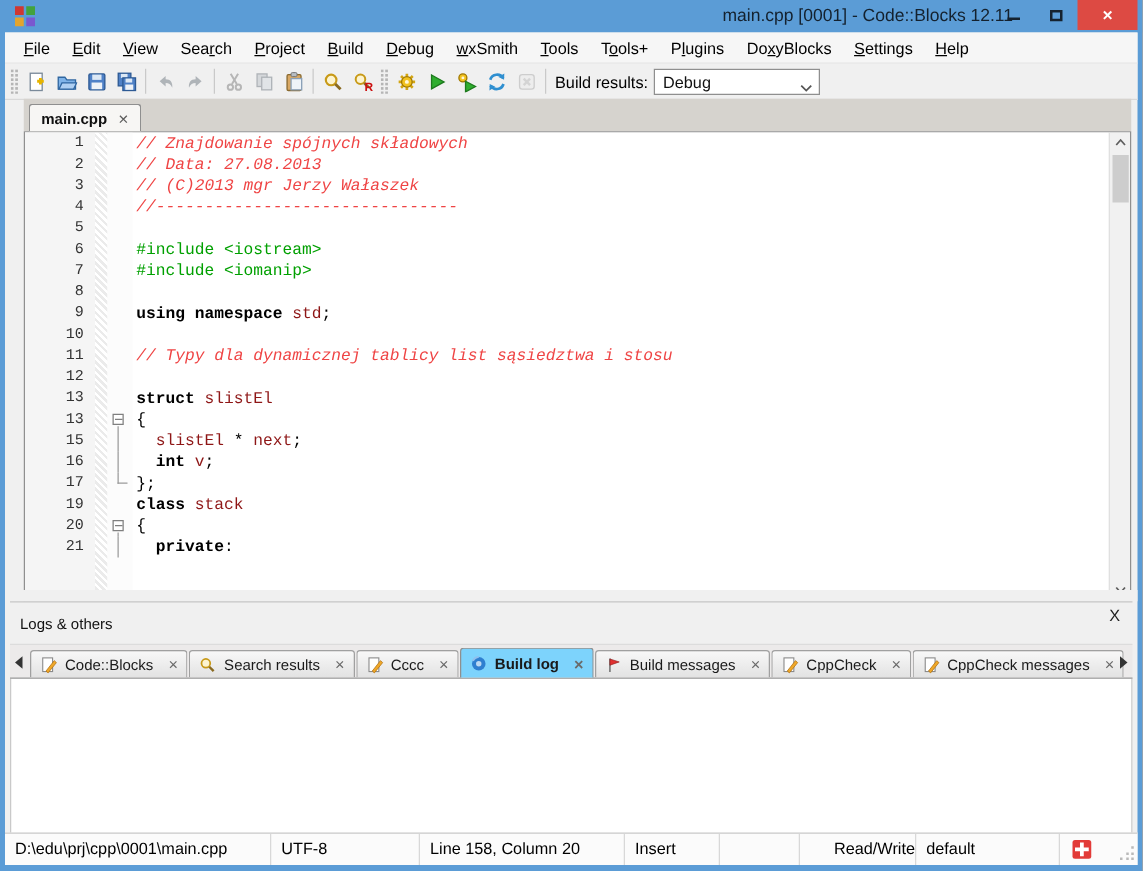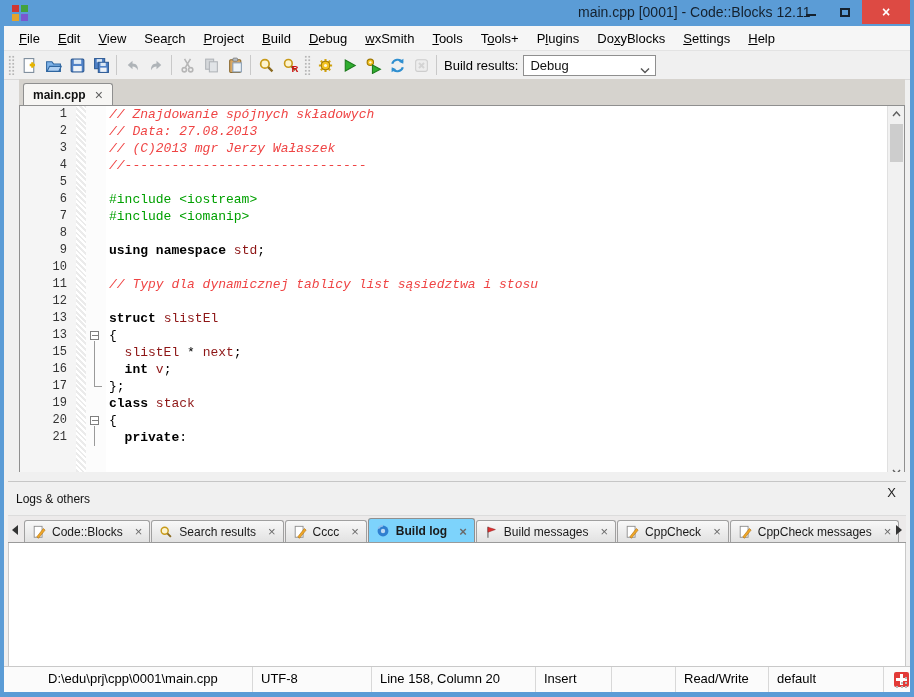--- a/index.html
+++ b/index.html
@@ -93,21 +93,21 @@
   .arrow-r { right:4px; border-left:6px solid #333; }
   .ltab { height:22px; display:flex; align-items:center; gap:6px; padding:0 7px; margin-right:1px;
     background:linear-gradient(#f8f8f8,#e2e2e2); border:1px solid #a0a0a0; border-bottom:none;
     border-radius:3px 3px 0 0; font-size:12px; white-space:nowrap; color:#1a1a1a; }
   .ltab .lclose { color:#6a6a6a; font-size:13px; margin-left:6px; }
   .ltab svg { width:14px; height:14px; }
   .ltab.active { height:25px; background:#7dd3fc; font-weight:bold; position:relative; z-index:2; margin-bottom:-1px; border-color:#8f8f8f; }
   .logcontent { height:133px; background:#fff; border-left:1px solid #c9c9c9; border-right:1px solid #c9c9c9; }
   
   .statusbar { position:absolute; left:0; top:640px; width:906px; height:26px; background:#fbfbfb;
-    border-top:1px solid #c9c9c9; display:flex; align-items:stretch; font-size:13px; color:#000;padding-left:36px; }
+    border-top:1px solid #c9c9c9; display:flex; align-items:stretch; font-size:13px; color:#000; }
   .sfield { padding-left:8px; line-height:24px; border-right:1px solid #d8d8d8; white-space:nowrap; overflow:hidden; }
   .sicon { position:relative; width:15px; height:15px; background:#e23b38; border-radius:2px; margin:5px 0 0 10px; }
   .sicon i { position:absolute; background:#fff; }
   .sicon .v { left:6px; top:2px; width:3px; height:11px; }
   .sicon .h { left:2px; top:6px; width:11px; height:3px; }
   .sgrip { position:absolute; right:2px; bottom:3px; width:12px; height:12px; }
   .sgrip b { position:absolute; width:2px; height:2px; background:#b9b9b9; }
 </style>
 </head>
 <body>
@@ -564,21 +564,21 @@
         </div>
       <div class="logcontent"></div>
     </div>
 
     <div class="statusbar" id="statusbar">
         <div class="sfield" style="width: 213px;">D:\edu\prj\cpp\0001\main.cpp</div>
         <div class="sfield" style="width: 119px;">UTF-8</div>
         <div class="sfield" style="width: 164px;">Line 158, Column 20</div>
         <div class="sfield" style="width: 76px;">Insert</div>
         <div class="sfield" style="width: 64px;"></div>
-        <div class="sfield" style="width: 93px;">Read/Write</div>
+        <div class="sfield" style="width: 93px; text-align: right;">Read/Write</div>
         <div class="sfield" style="width: 115px;">default</div>
         <span class="sicon">
           <i class="v"></i>
           <i class="h"></i>
         </span>
         <span class="sgrip">
           <b style="left: 9px; top: 0px;"></b>
           <b style="left: 4.5px; top: 4.5px;"></b>
           <b style="left: 9px; top: 4.5px;"></b>
           <b style="left: 0px; top: 9px;"></b>

